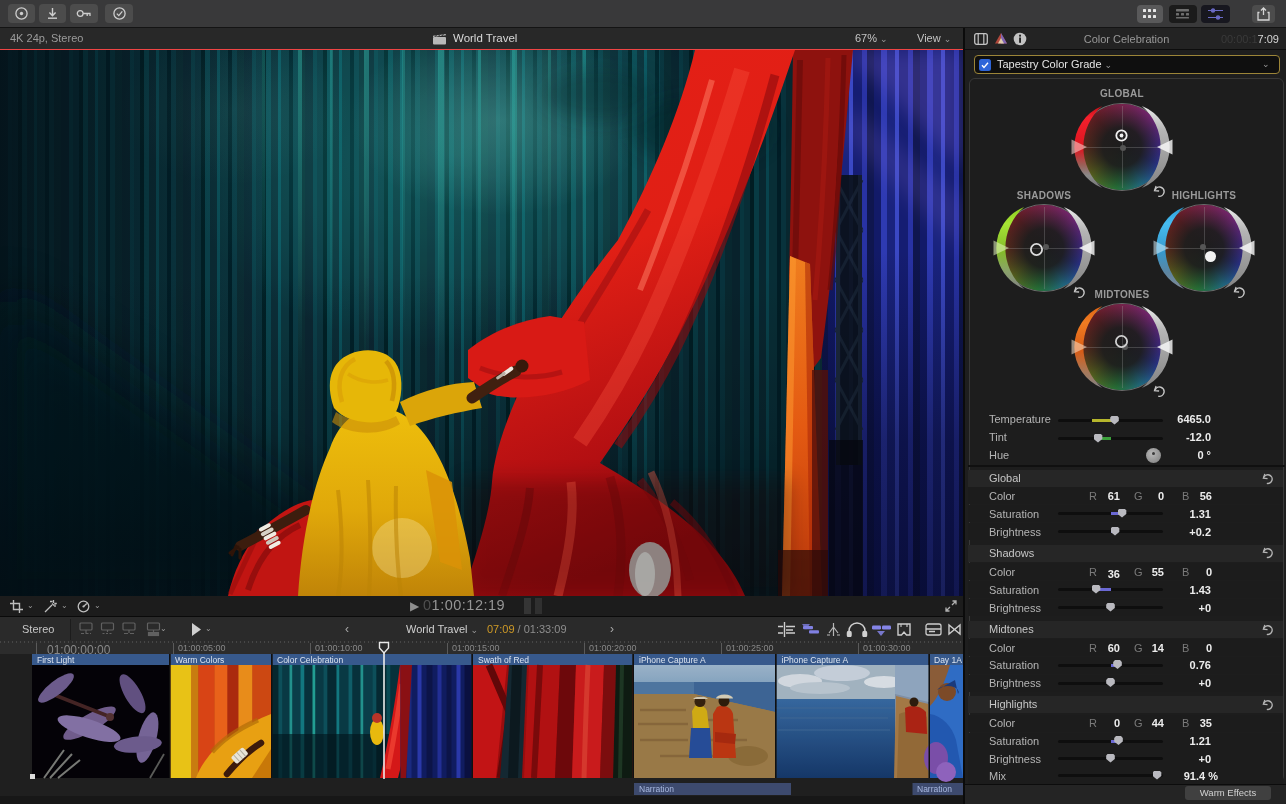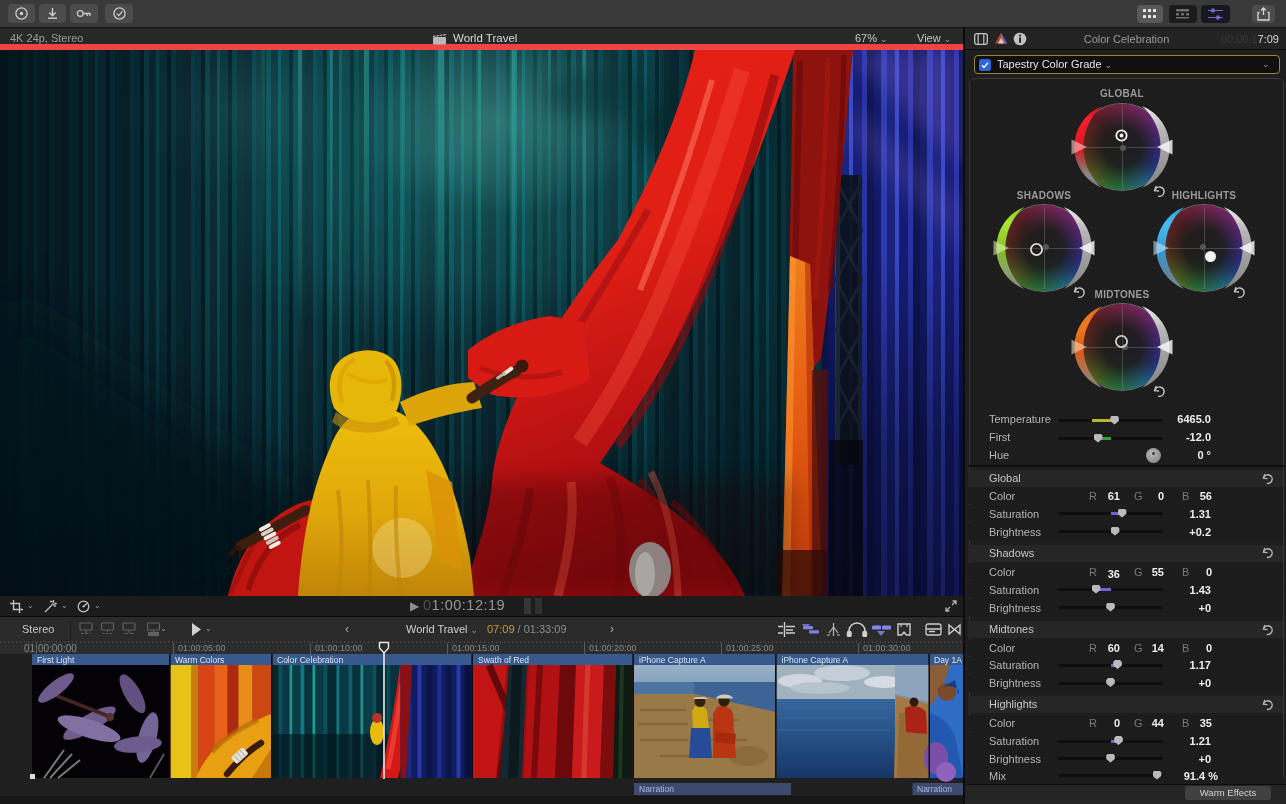--- a/index.html
+++ b/index.html
@@ -79,21 +79,21 @@
         <circle cx="5" cy="2.5" r="1.6"></circle>
         <circle cx="10" cy="9.5" r="1.6"></circle>
       </g>
     </svg>
   <svg class="abs" style="left:1257px;top:7px" width="13" height="14" viewBox="0 0 13 14">
       <path d="M2.5 5.5 h-1.5 v7.5 h11 v-7.5 h-1.5" fill="none" stroke="#d6d6d6" stroke-width="1.3"></path>
       <path d="M6.5 8 V1.5 M4 3.5 L6.5 1 L9 3.5" fill="none" stroke="#d6d6d6" stroke-width="1.3"></path>
     </svg>
 </div>
 
-<div class="abs" style="left:0;top:28px;width:963px;height:22px;background:#282828;border-bottom:6px solid #ef4444">
+<div class="abs" style="left:0;top:28px;width:963px;height:22px;background:#282828;border-bottom:1px solid #ef4444">
   <div class="abs" style="left:10px;top:4px;font-size:11px;color:#9b9b9b">4K 24p, Stereo</div>
   <svg class="abs" style="left:433px;top:6px" width="14" height="11" viewBox="0 0 14 11">
       <rect x="0" y="3" width="13" height="7.4" rx="1" fill="#b8b8b8"></rect>
       <path d="M0 3 L13 1.2 L12.6 0 L-0.4 1.8 Z" fill="#b8b8b8"></path>
       <path d="M2 2.8 l1.6-1.9 M5.4 2.4 l1.6-1.9 M8.8 2 l1.6-1.9" stroke="#282828" stroke-width="1"></path>
     </svg>
   <div class="abs" style="left:453px;top:4px;font-size:11.5px;color:#d8d8d8">World Travel</div>
   <div class="abs" style="left:855px;top:4px;font-size:11px;color:#c4c4c4">67% <span style="font-size:9px;color:#9a9a9a">⌄</span></div>
   <div class="abs" style="left:917px;top:4px;font-size:11px;color:#c4c4c4">View <span style="font-size:9px;color:#9a9a9a">⌄</span></div>
 </div>
@@ -378,21 +378,21 @@
 
     <g stroke="#cdcdcd" stroke-width="1.4" fill="none">
         <path d="M171 3 v9 l11 -9 v9 z"></path>
       </g>
   </svg>
 </div>
 
 <div class="abs" style="left:0;top:641px;width:963px;height:13px;background:#2c2c2c">
   <div class="abs" style="left:0;top:0;width:963px;height:2px;background:repeating-linear-gradient(90deg,#464646 0 1.5px,transparent 1.5px 4px)"></div>
   <div class="abs" style="left:36px;top:2px;width:1px;height:11px;background:#5a5a5a"></div>
-  <div class="abs" style="left:24px;top:2px;font-size:10px;color:#888">01:00:00:00</div>
+  <div class="abs" style="left:47px;top:2px;font-size:12px;color:#888">01:00:00:00</div>
   <div class="abs" style="left:173px;top:2px;width:1px;height:11px;background:#5a5a5a"></div>
   <div class="abs" style="left:178px;top:2px;font-size:9px;color:#888">01:00:05:00</div>
   <div class="abs" style="left:310px;top:2px;width:1px;height:11px;background:#5a5a5a"></div>
   <div class="abs" style="left:315px;top:2px;font-size:9px;color:#888">01:00:10:00</div>
   <div class="abs" style="left:447px;top:2px;width:1px;height:11px;background:#5a5a5a"></div>
   <div class="abs" style="left:452px;top:2px;font-size:9px;color:#888">01:00:15:00</div>
   <div class="abs" style="left:584px;top:2px;width:1px;height:11px;background:#5a5a5a"></div>
   <div class="abs" style="left:589px;top:2px;font-size:9px;color:#888">01:00:20:00</div>
   <div class="abs" style="left:721px;top:2px;width:1px;height:11px;background:#5a5a5a"></div>
   <div class="abs" style="left:726px;top:2px;font-size:9px;color:#888">01:00:25:00</div>
@@ -749,21 +749,21 @@
       <path d="M4.1 1.0 L2.5 5.6 L7.1 6.0" fill="none" stroke="#c6c6c6" stroke-width="1.3"></path>
       <path d="M3.0 4.9 A 4.7 4.7 0 1 1 6.3 11.2" fill="none" stroke="#c6c6c6" stroke-width="1.5"></path>
     </svg>
 
   <div class="plab" style="left:24px;top:385px">Temperature</div>
   <div class="track" style="left:93px;top:390.5px"></div>
   <div class="fill" style="left:127px;top:390.5px;width:22px;background:#b6b62c"></div>
   <div class="thumb" style="left:145px;top:387.5px"></div>
   <div class="pval" style="left:186px;top:385px;width:60px">6465.0</div>
 
-  <div class="plab" style="left:24px;top:403px">First</div>
+  <div class="plab" style="left:24px;top:403px">Tint</div>
   <div class="track" style="left:93px;top:408.5px"></div>
   <div class="fill" style="left:133px;top:408.5px;width:13px;background:#3ba03b"></div>
   <div class="thumb" style="left:128.5px;top:405.5px"></div>
   <div class="pval" style="left:186px;top:403px;width:60px">-12.0</div>
 
   <div class="plab" style="left:24px;top:421px">Hue</div>
   <div class="abs" style="left:181px;top:420px;width:15px;height:15px;border-radius:50%;background:radial-gradient(circle at 40% 38%,#b8b8b8,#8e8e8e 70%,#787878)"></div>
   <div class="abs" style="left:186.5px;top:424px;width:3.2px;height:3.2px;border-radius:50%;background:#3a3a3a"></div>
   <div class="pval" style="left:186px;top:421px;width:60px">0 °</div>
 
@@ -832,21 +832,21 @@
     <div class="pval" style="left:115px;top:613.5px;width:40px">60</div>
     <div class="rgb" style="left:169px;top:613.5px">G</div>
     <div class="pval" style="left:159px;top:613.5px;width:40px">14</div>
     <div class="rgb" style="left:217px;top:613.5px">B</div>
     <div class="pval" style="left:207px;top:613.5px;width:40px">0</div>
   <div class="prow" style="top:628.5px"></div>
     <div class="plab" style="left:24px;top:631.0px">Saturation</div>
     <div class="track" style="left:93px;top:635.5px"></div>
     <div class="fill" style="left:145.5px;top:635.5px;width:7px"></div>
     <div class="thumb" style="left:148.0px;top:632.0px"></div>
-    <div class="pval" style="left:186px;top:631.0px;width:60px">1.17</div>
+    <div class="pval" style="left:186px;top:631.0px;width:60px">0.76</div>
   <div class="prow" style="top:646.5px"></div>
     <div class="plab" style="left:24px;top:649.0px">Brightness</div>
     <div class="track" style="left:93px;top:653.5px"></div>
     <div class="thumb" style="left:141.0px;top:650.0px"></div>
     <div class="pval" style="left:186px;top:649.0px;width:60px">+0</div>
   <div class="hdrrow" style="top:668px"></div>
     <div class="hdrtxt" style="top:670px;left:24px;position:absolute">Highlights</div>
     <svg class="abs" style="left:296px;top:670.5px" width="12" height="12" viewBox="0 0 13 13">
       <path d="M4.1 1.0 L2.5 5.6 L7.1 6.0" fill="none" stroke="#b4b4b4" stroke-width="1.3"></path>
       <path d="M3.0 4.9 A 4.7 4.7 0 1 1 6.3 11.2" fill="none" stroke="#b4b4b4" stroke-width="1.5"></path>

